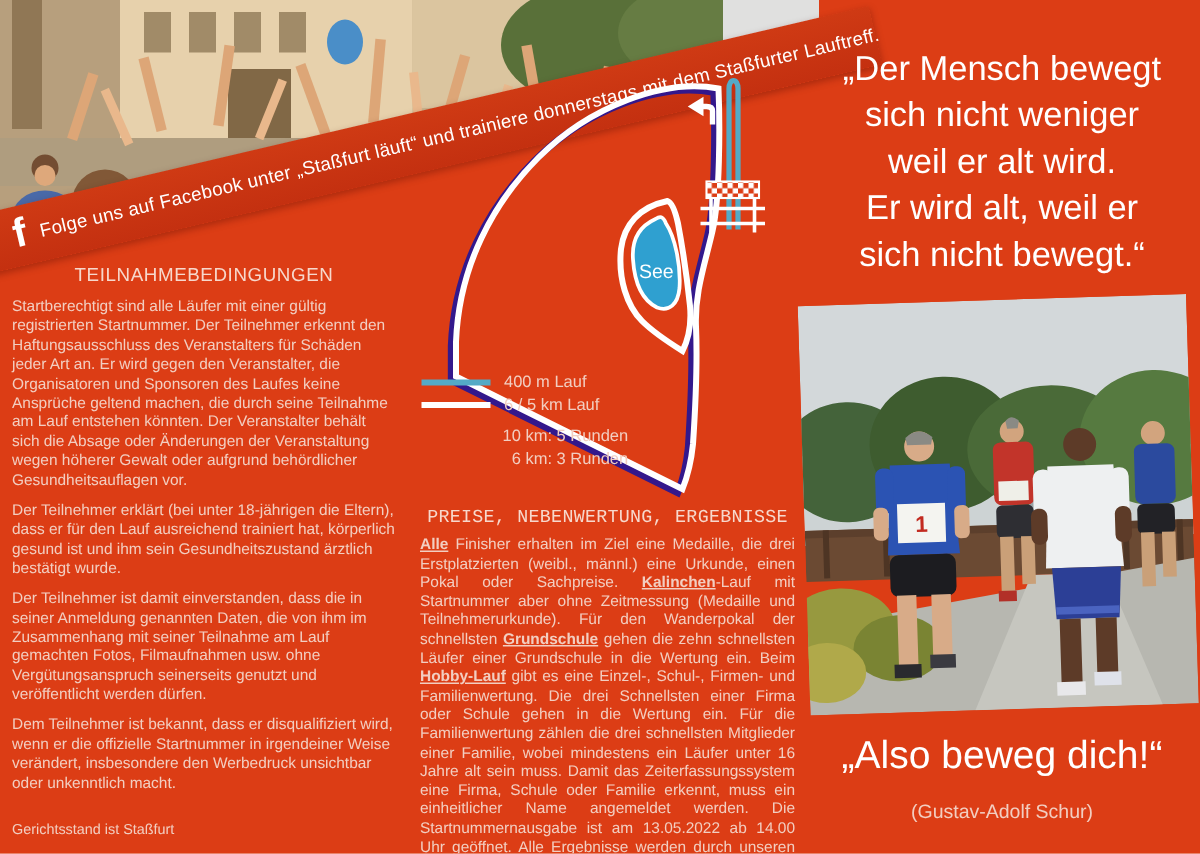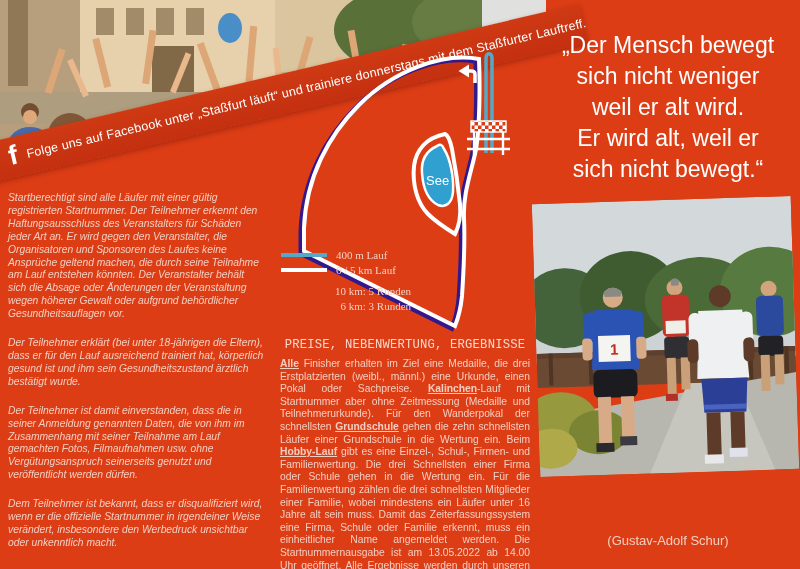--- a/index.html
+++ b/index.html
@@ -26,27 +26,27 @@
     color:#fff;font-weight:700;font-size:27px;line-height:27px;
     transform:translateY(-2px);
   }
   .ribbon-text{color:#fff;font-size:12.5px;letter-spacing:.2px;white-space:nowrap;}
   
   .col-left{position:absolute;left:8px;top:176px;width:256px;color:#f2cec1;}
   .col-left h2{
     margin:0 0 9px 0;font-size:12.5px;font-weight:400;letter-spacing:.4px;
     text-align:center;color:#f7d8cc;
   }
-  .col-left p{margin:16px 0 7px 0;font-size:10.3px;line-height:12.9px;font-style:italic;}
+  .col-left p{margin:0 0 7px 0;font-size:10.3px;line-height:12.9px;}
   .col-left .footnote{margin-top:18px;font-size:9.6px;}
   
   .map{position:absolute;left:275px;top:45px;width:260px;height:300px;}
   .map svg{display:block;width:100%;height:100%;}
   
-  .legend{position:absolute;left:281px;top:247px;color:#f2cec1;font-size:11px;font-family:Liberation Serif, serif;}
+  .legend{position:absolute;left:281px;top:247px;color:#f2cec1;font-size:11px;}
   .legend-row{display:flex;align-items:center;height:15px;}
   .sw{width:46px;margin-right:9px;flex:0 0 auto;}
   .sw-teal{height:4px;background:#54aac6;}
   .sw-purple{height:5px;background:#33188c;}
   .sw-white{height:4px;background:#ffffff;}
   .rounds{margin-top:7px;padding-left:54px;line-height:15px;}
   .rounds div:last-child{padding-left:5px;text-align:right;}
   
   .col-mid{position:absolute;left:280px;top:338px;width:250px;color:#f2cec1;}
   .col-mid h2{
@@ -154,20 +154,21 @@
       <rect x="0" y="0" width="546" height="170" fill="#ff8030" opacity="0.06"></rect>
     </svg>
   </div>
 
   <div class="ribbon">
     <span class="fb-icon">f</span>
     <span class="ribbon-text">Folge uns auf Facebook unter „Staßfurt läuft“ und trainiere donnerstags mit dem Staßfurter Lauftreff.</span>
   </div>
 
   <section class="col-left">
+    <h2>TEILNAHMEBEDINGUNGEN</h2>
     <p>Startberechtigt sind alle Läufer mit einer gültig registrierten Startnummer. Der Teilnehmer erkennt den Haftungsausschluss des Veranstalters für Schäden jeder Art an. Er wird gegen den Veranstalter, die Organisatoren und Sponsoren des Laufes keine Ansprüche geltend machen, die durch seine Teilnahme am Lauf entstehen könnten. Der Veranstalter behält sich die Absage oder Änderungen der Veranstaltung wegen höherer Gewalt oder aufgrund behördlicher Gesundheitsauflagen vor.</p>
     <p>Der Teilnehmer erklärt (bei unter 18-jährigen die Eltern), dass er für den Lauf ausreichend trainiert hat, körperlich gesund ist und ihm sein Gesundheitszustand ärztlich bestätigt wurde.</p>
     <p>Der Teilnehmer ist damit einverstanden, dass die in seiner Anmeldung genannten Daten, die von ihm im Zusammenhang mit seiner Teilnahme am Lauf gemachten Fotos, Filmaufnahmen usw. ohne Vergütungsanspruch seinerseits genutzt und veröffentlicht werden dürfen.</p>
     <p>Dem Teilnehmer ist bekannt, dass er disqualifiziert wird, wenn er die offizielle Startnummer in irgendeiner Weise verändert, insbesondere den Werbedruck unsichtbar oder unkenntlich macht.</p>
     <p class="footnote">Gerichtsstand ist Staßfurt</p>
   </section>
 
   <div class="map">
     <svg viewBox="0 0 260 300">
       <defs>
@@ -313,15 +314,16 @@
         <path d="M 164,180 L 210,180 L 208,214 L 166,214 Z" fill="#2c3f96"></path>
         <rect x="166" y="206" width="42" height="5" fill="#4a63c0"></rect>
         <rect x="168" y="214" width="14" height="44" fill="#5d3b28"></rect>
         <rect x="192" y="214" width="14" height="38" fill="#5d3b28"></rect>
         <rect x="165" y="256" width="19" height="9" fill="#e8e8ea"></rect>
         <rect x="190" y="250" width="18" height="9" fill="#dfe2ea"></rect>
       </g>
     </svg>
   </div>
 
+  <div class="quote-bottom">„Also beweg dich!“</div>
   <div class="attribution">(Gustav-Adolf Schur)</div>
 
 </div>
 
 </body></html>

